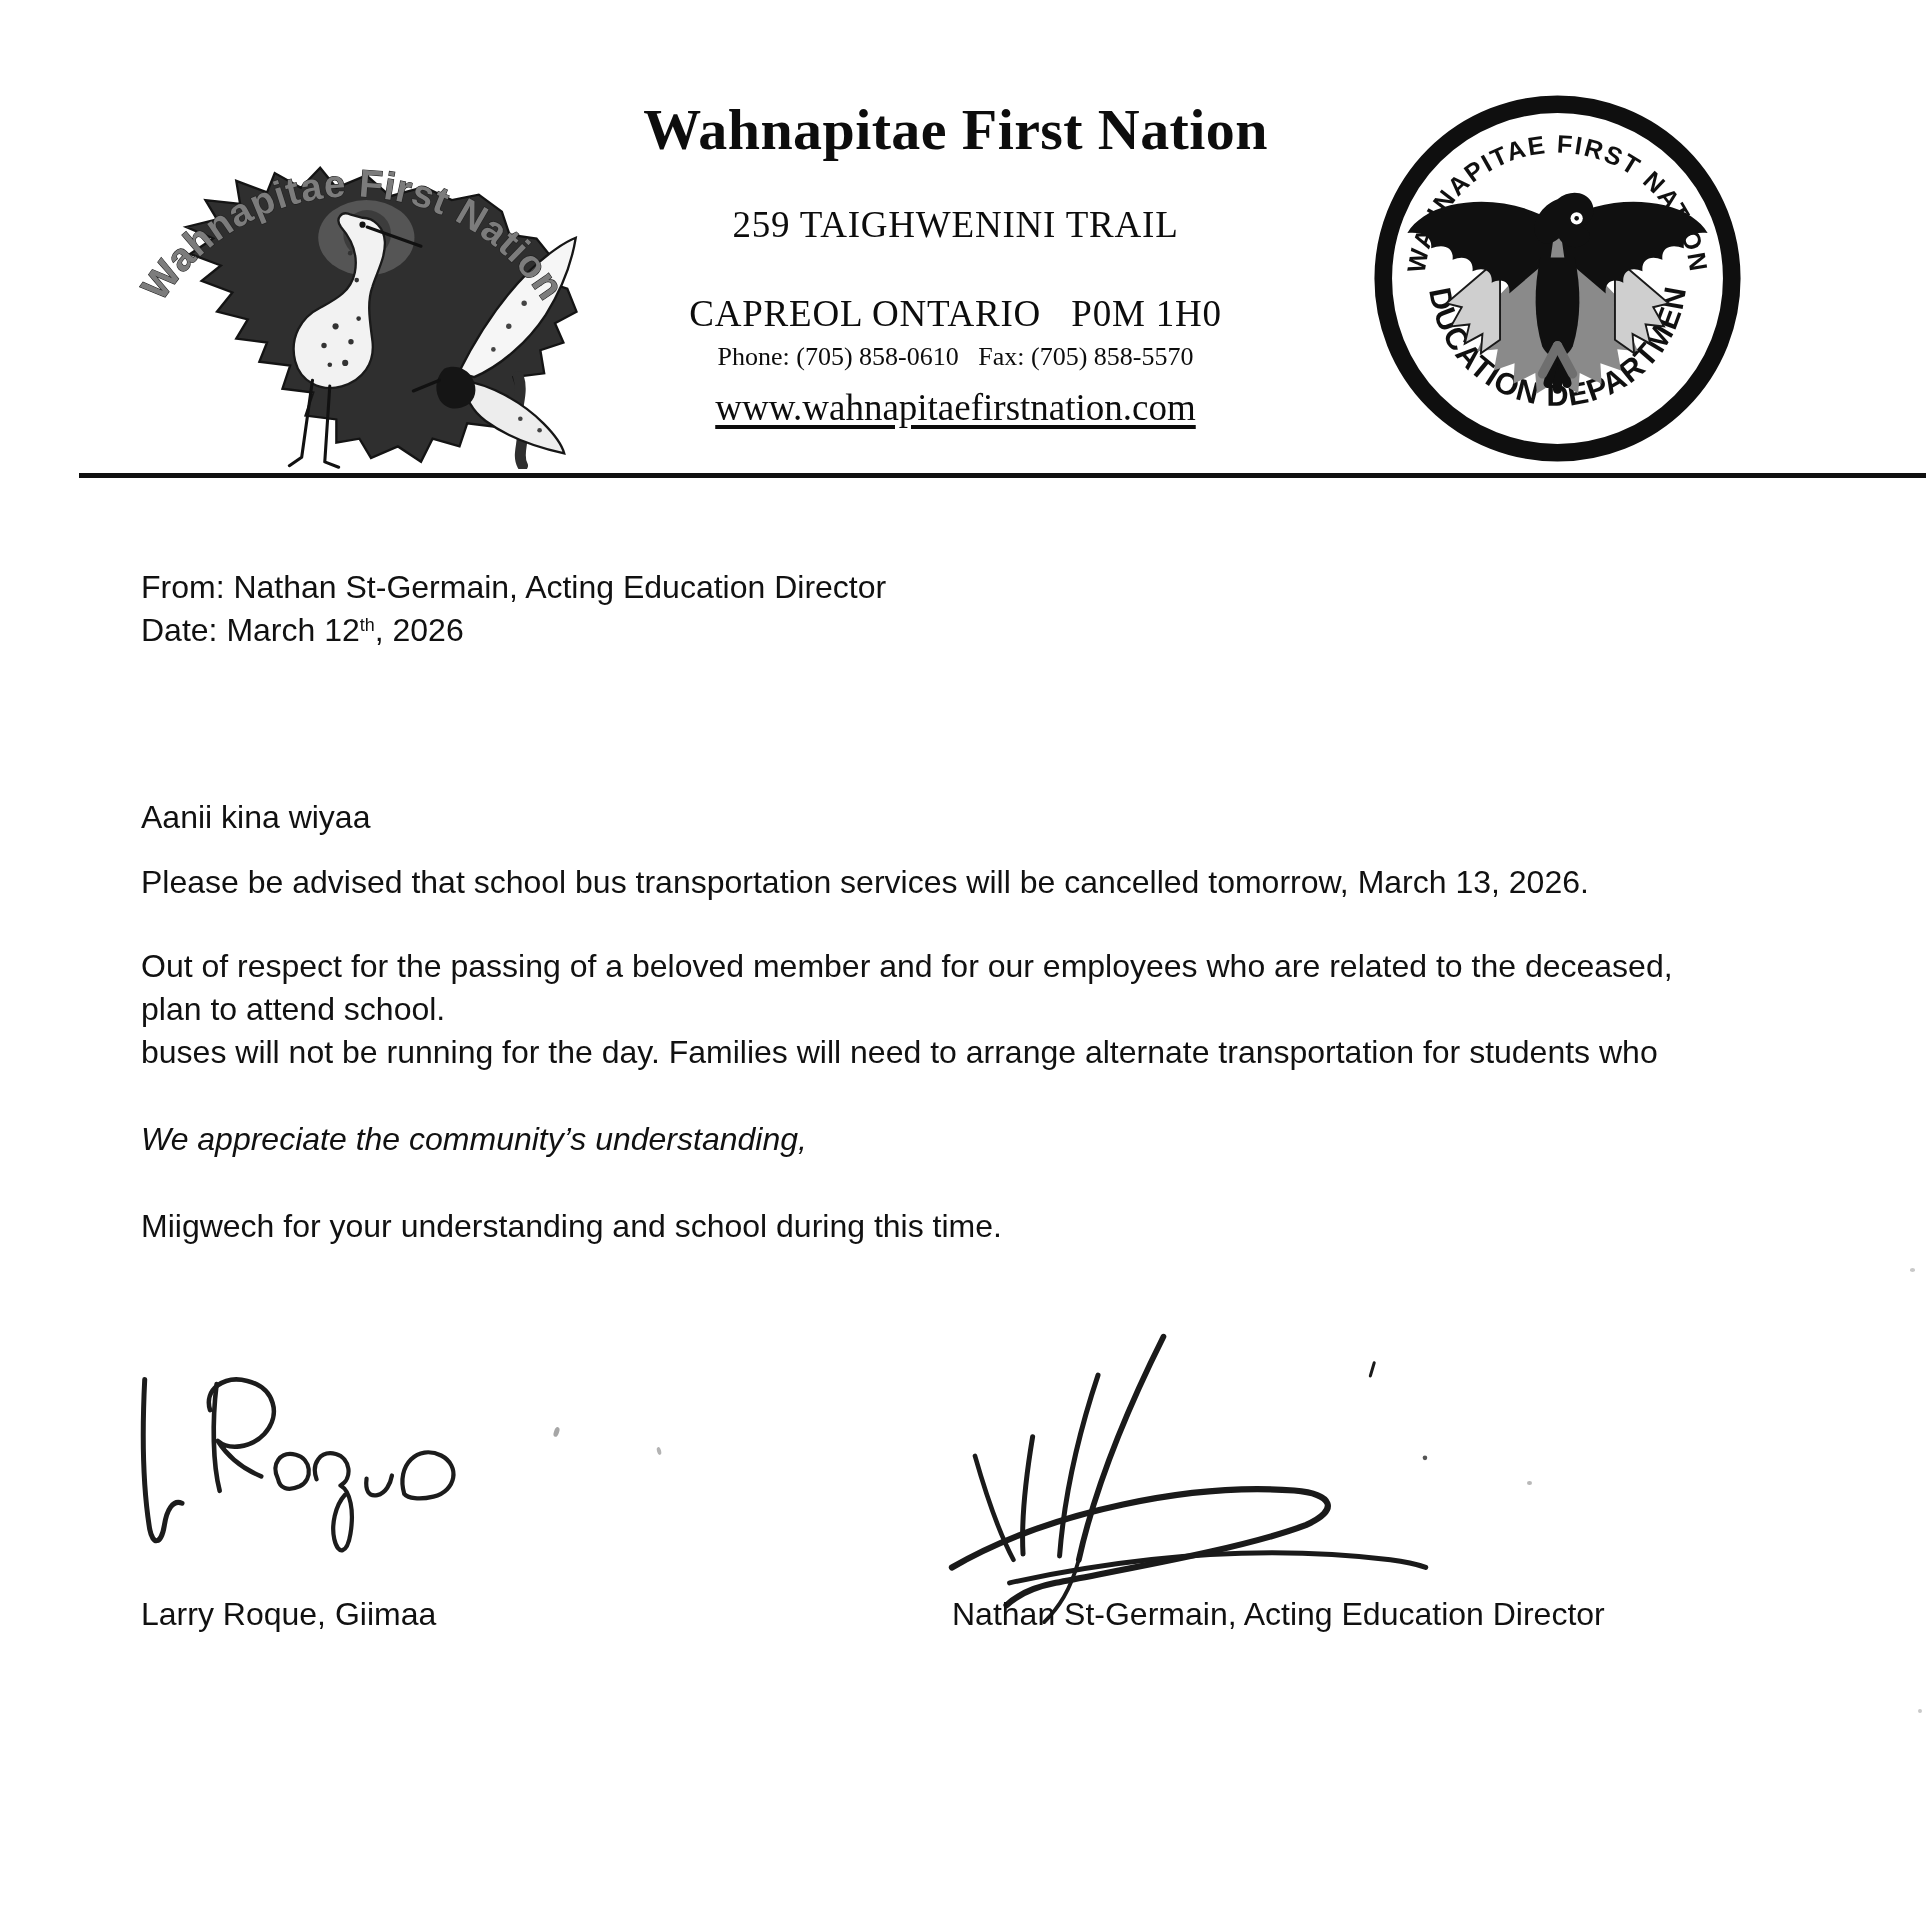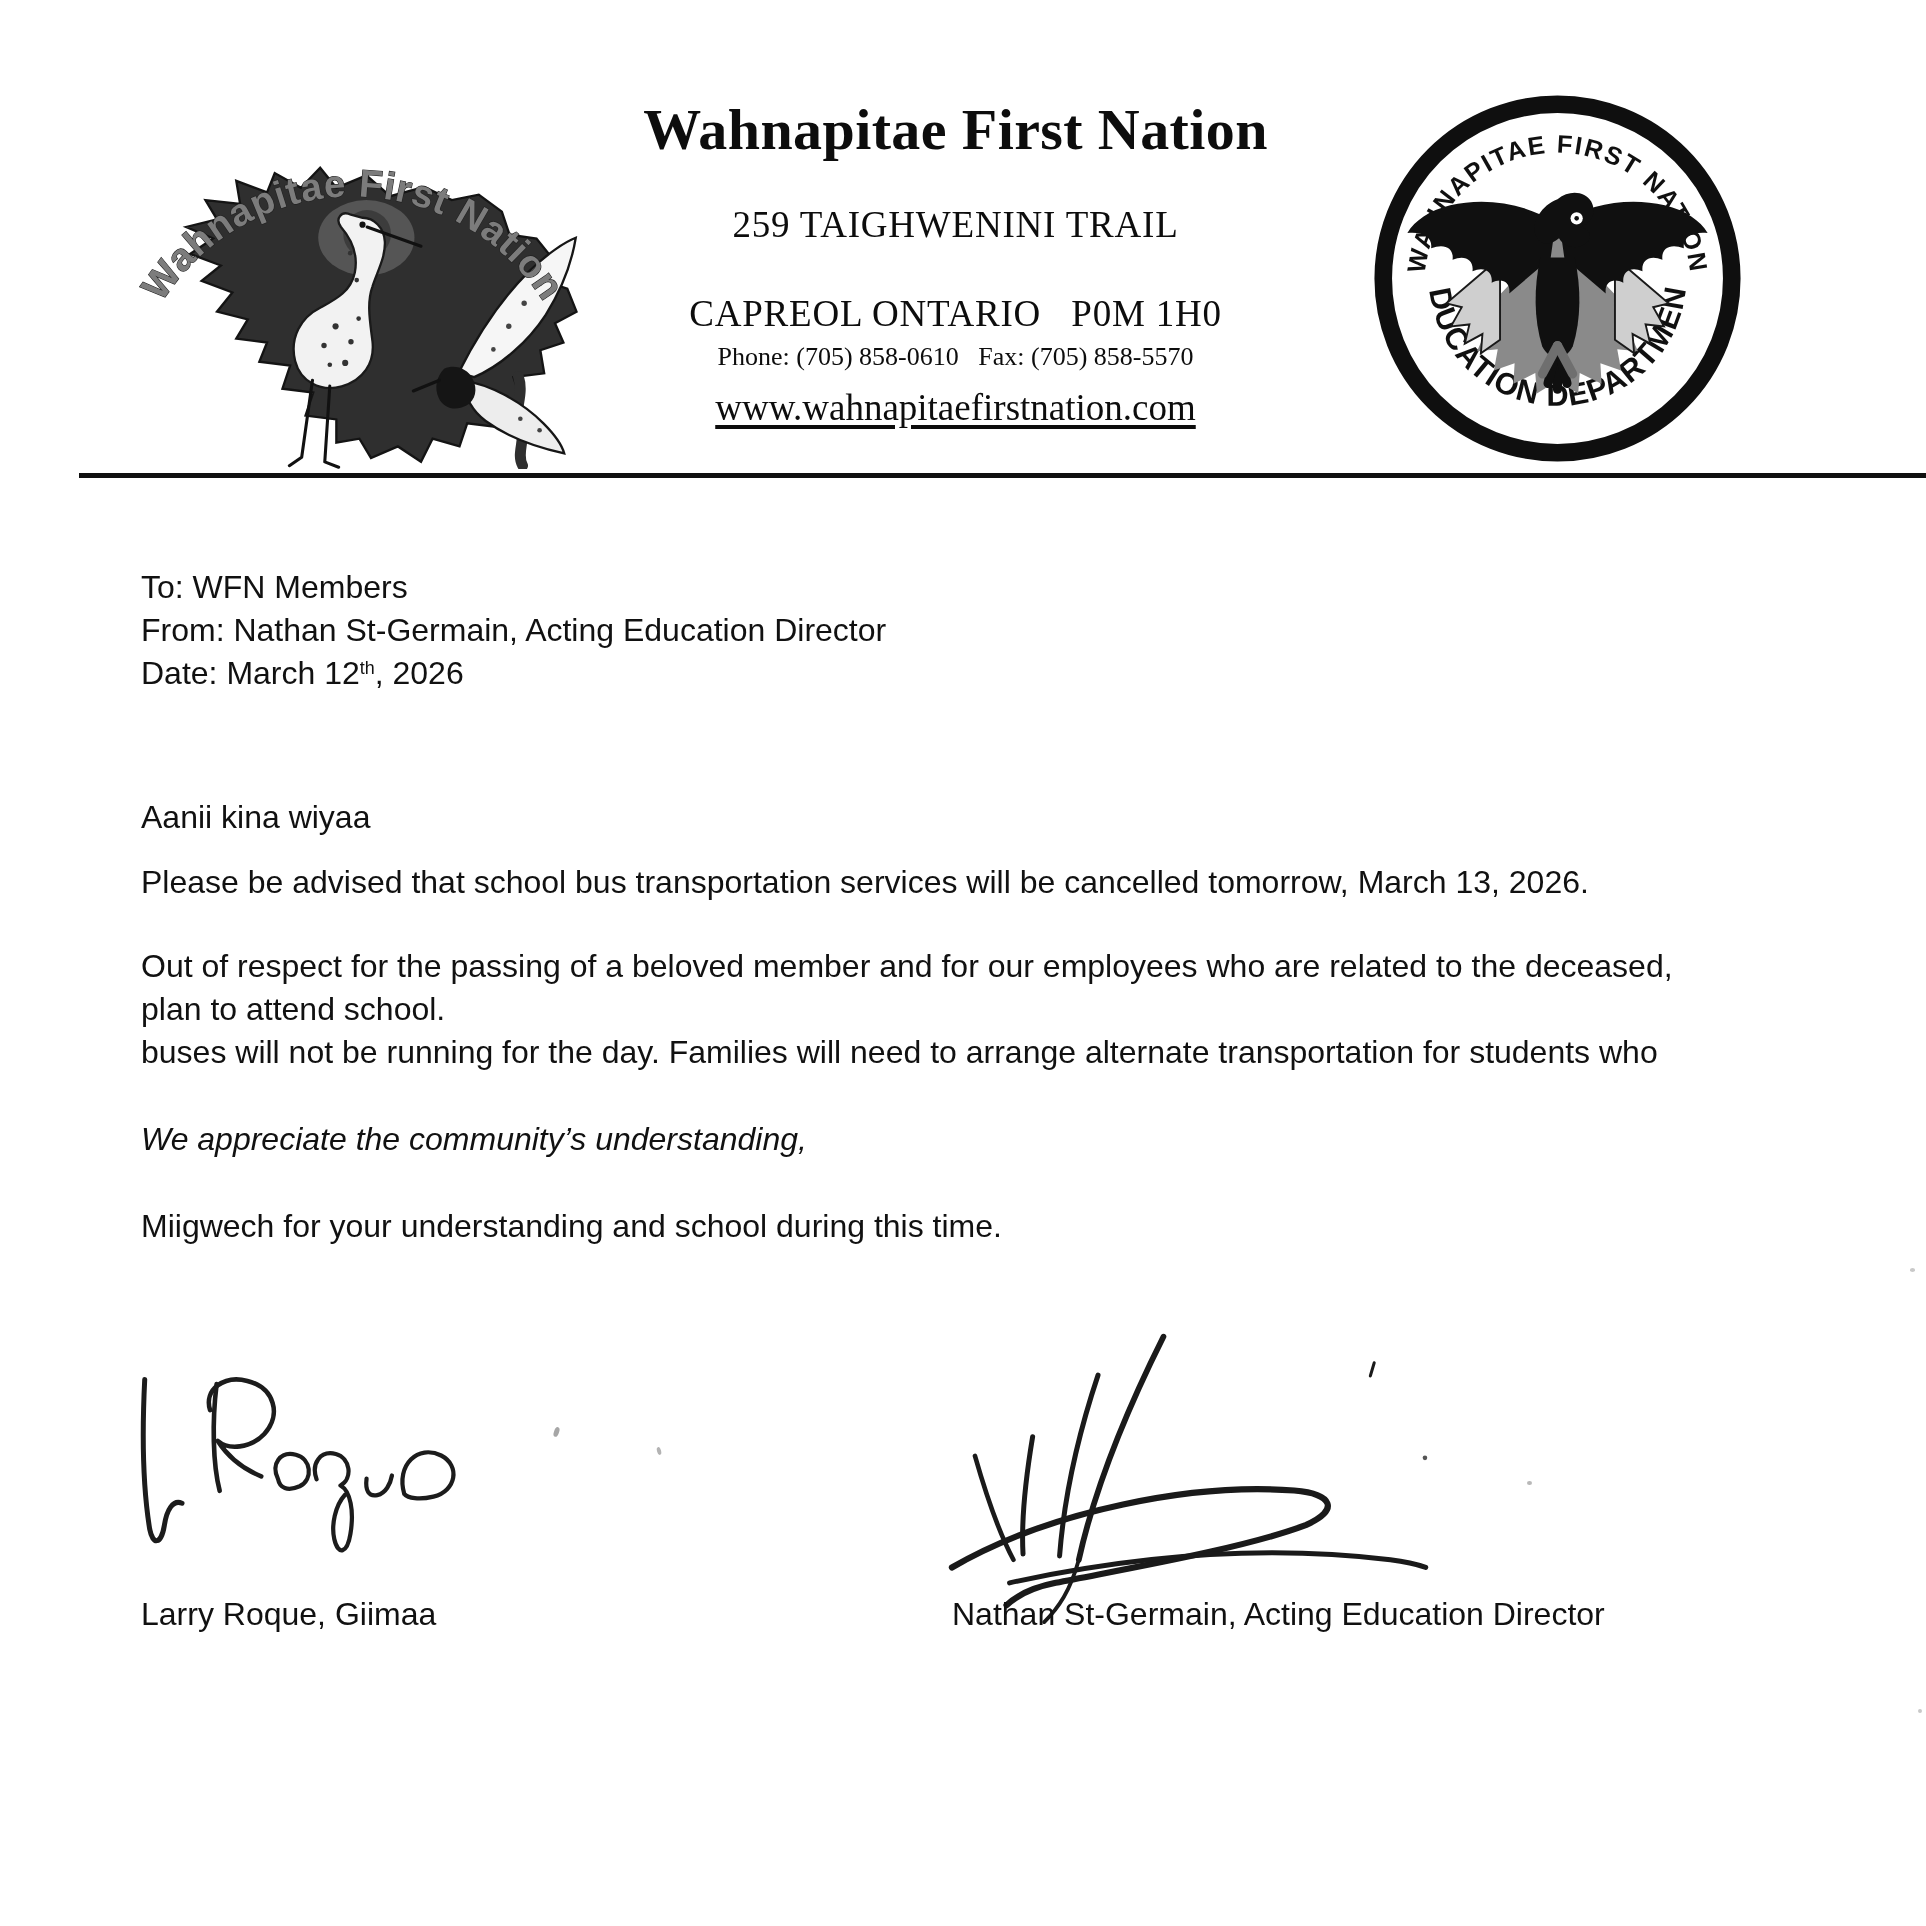--- a/index.html
+++ b/index.html
@@ -142,21 +142,20 @@
         <rect x="-12" y="164" width="24" height="120" rx="12" transform="rotate(-14 0 170)"></rect>
         <rect x="-12" y="158" width="24" height="108" rx="12" transform="rotate(28 0 170)" fill="#6f6f6f"></rect>
         <rect x="-12" y="158" width="24" height="108" rx="12" transform="rotate(-28 0 170)" fill="#6f6f6f"></rect>
       </g>
     </g>
   </svg>
 
   <div class="abs rule"></div>
 
   <div class="abs memo">
-    <div class="memo-line">To: WFN Members</div>
     <div class="memo-line">From: Nathan St-Germain, Acting Education Director</div>
     <div class="memo-line"><span>Date: March 12</span><span class="ord">th</span><span>, 2026</span></div>
   </div>
 
   <div class="abs body-line" style="left:141px;top:768px;margin-top:28px;">Aanii kina wiyaa</div>
   <div class="abs body-line" style="left:141px;top:861px;">Please be advised that school bus transportation services will be cancelled tomorrow, March 13, 2026.</div>
   <div class="abs" style="left:141px;top:945px;">
     <div class="body-line">Out of respect for the passing of a beloved member and for our employees who are related to the deceased,</div>
     <div class="body-line">plan to attend school.</div>
     <div class="body-line">buses will not be running for the day. Families will need to arrange alternate transportation for students who</div>

